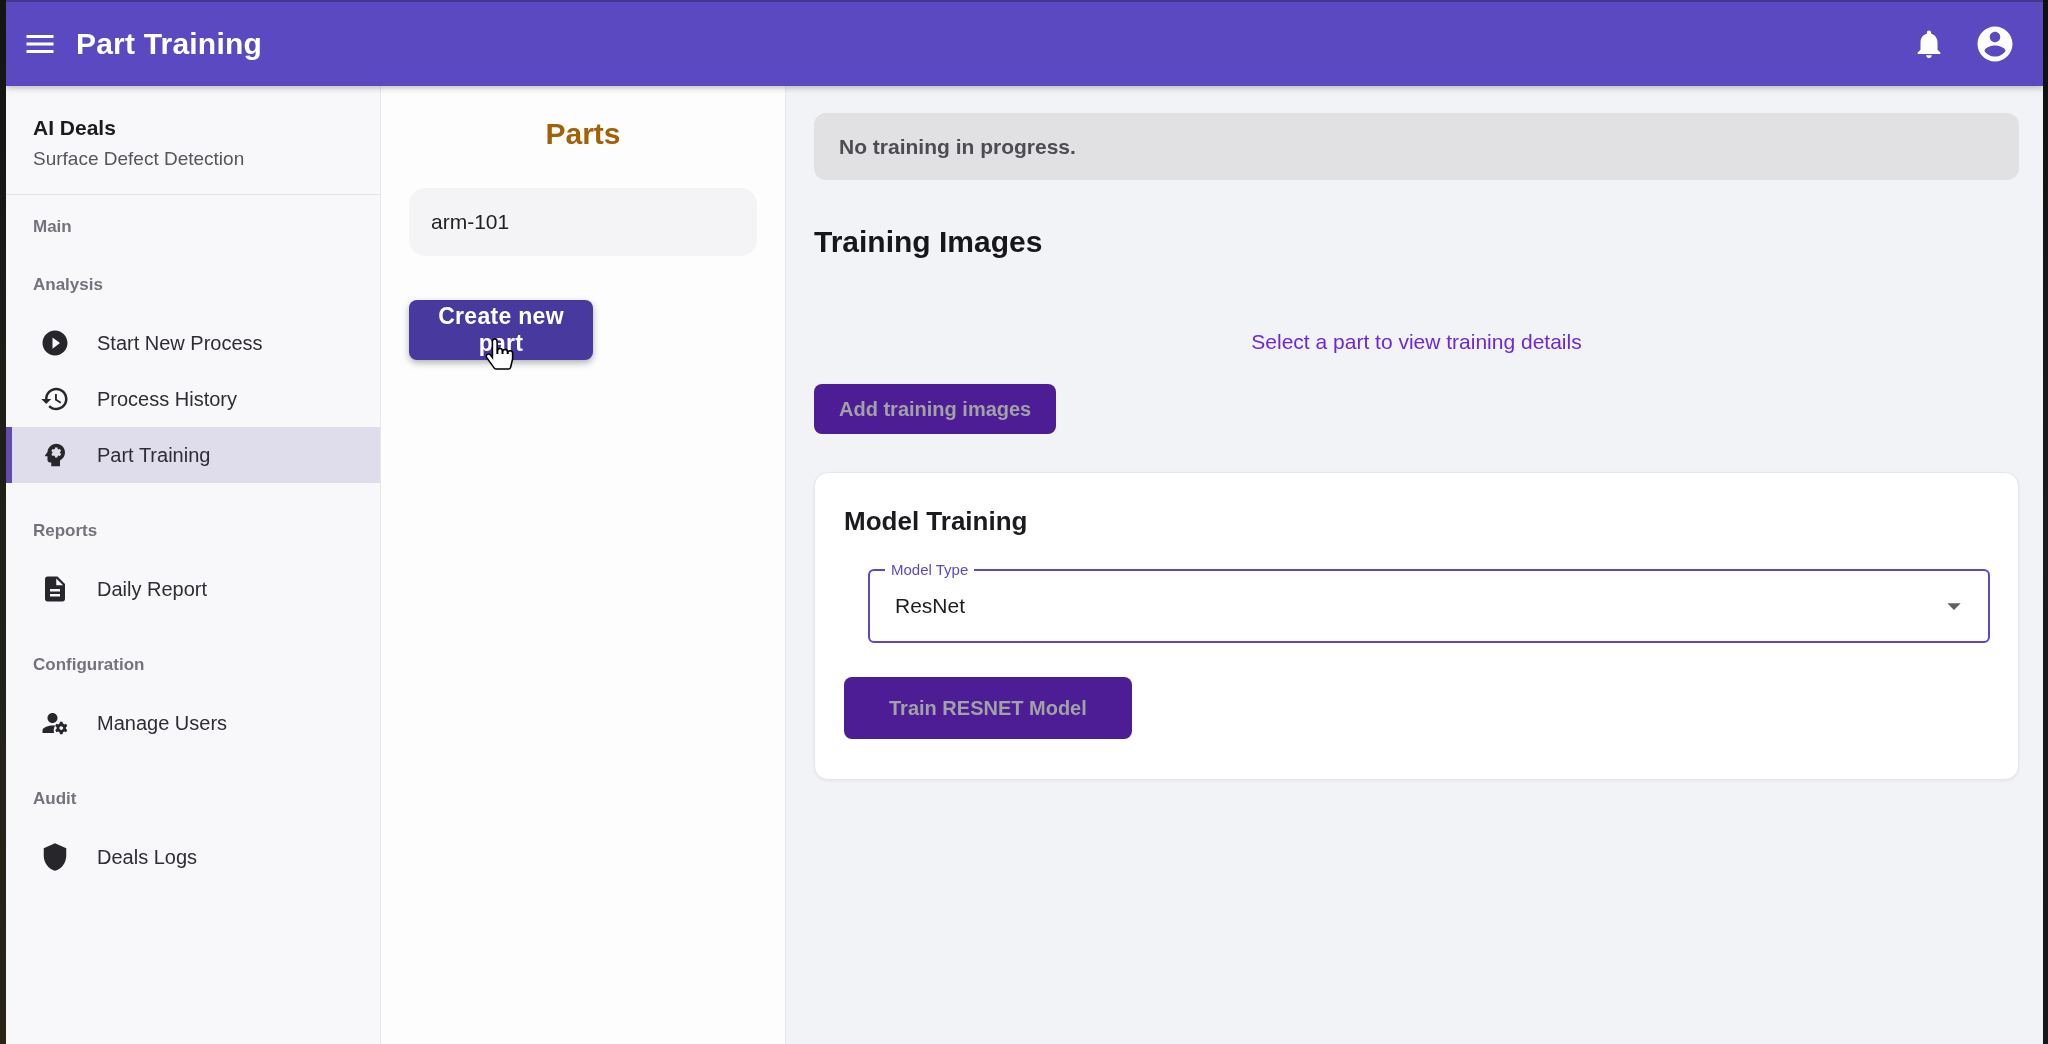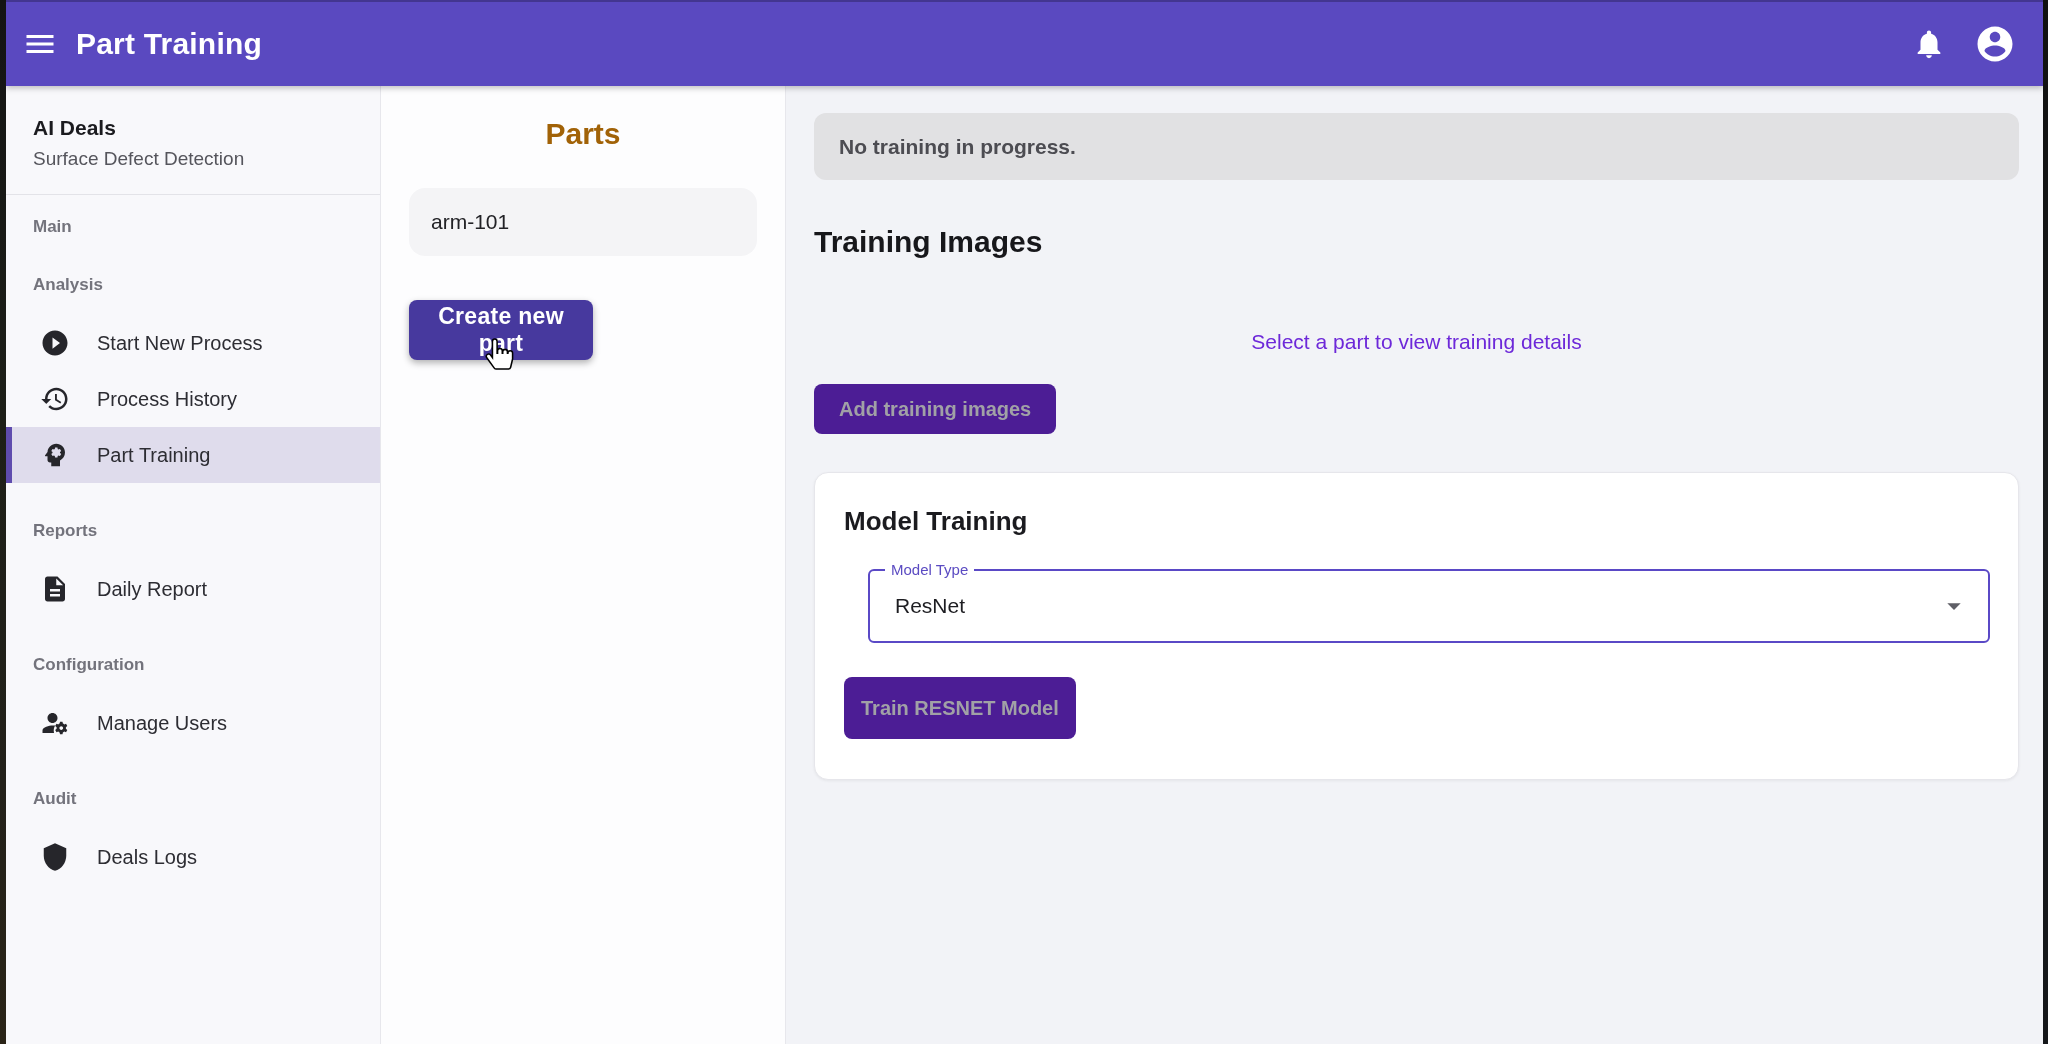--- a/index.html
+++ b/index.html
@@ -134,21 +134,21 @@
     background: #fff;
     margin-left: 24px;
   }
   .select-label {
     position: absolute; top: -10px; left: 15px;
     background: #ffffff; padding: 0 6px;
     font-size: 15px; color: #5b4bc2; line-height: 18px;
   }
   .select-arrow { position: absolute; right: 18px; top: 50%; transform: translateY(-50%); color: #5f5f66; }
   .select-arrow svg { width: 32px; height: 32px; display: block; fill: currentColor; }
-  .train-btn { margin-top: 34px; height: 62px; padding: 0 17px; }
+  .train-btn { margin-top: 34px; height: 62px; padding: 0 45px; }
 </style>
 </head>
 <body>
 
 <div class="edge-strip edge-left"></div>
 <div class="edge-strip edge-right"></div>
 
 <div class="app">
 
   <div class="appbar">

